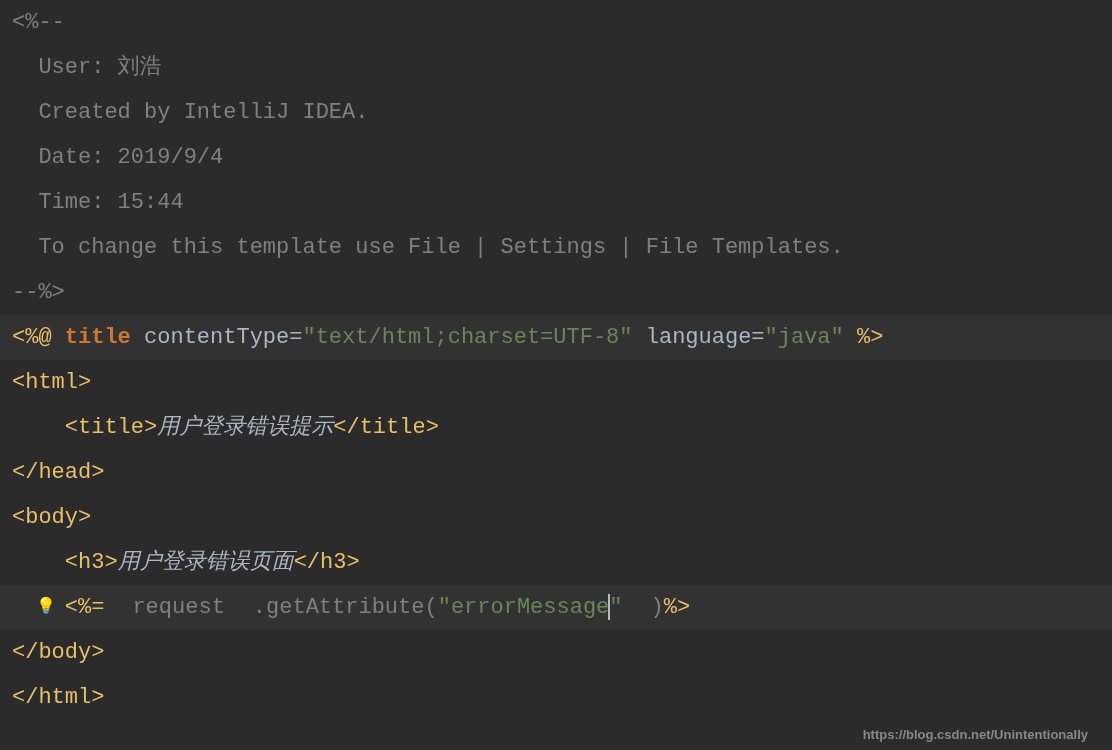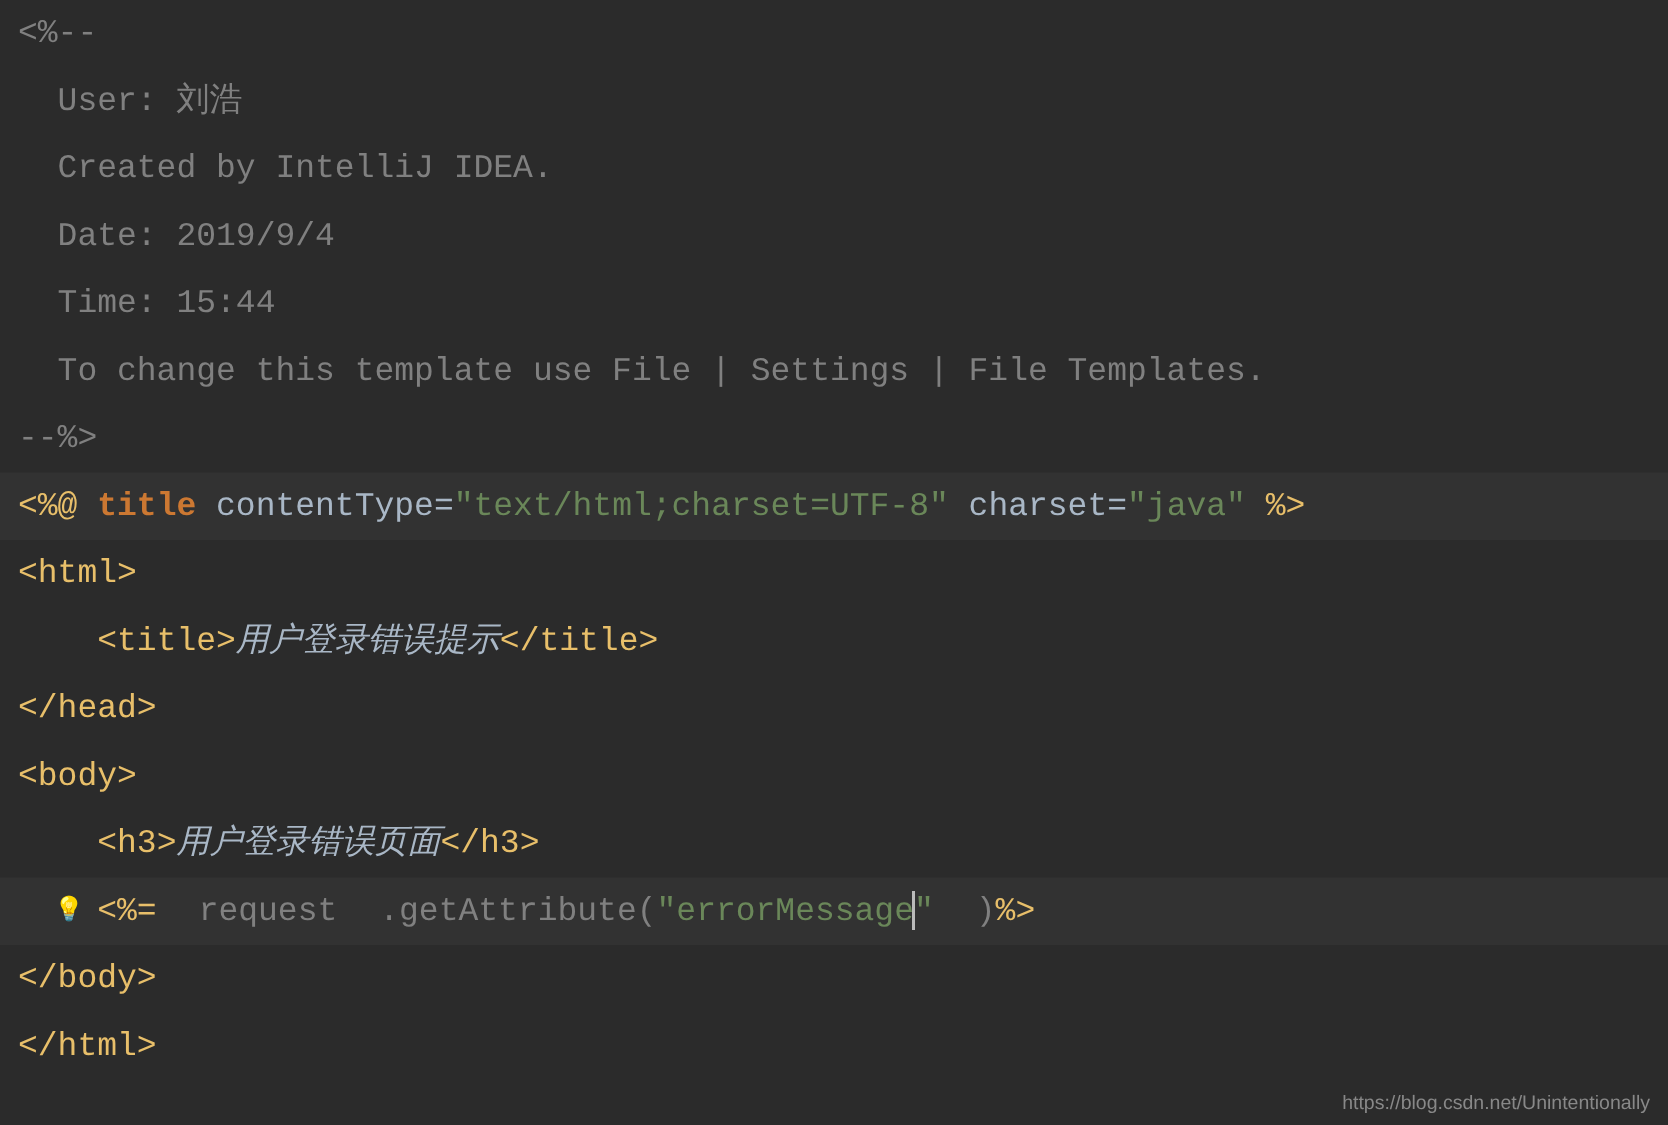--- a/index.html
+++ b/index.html
@@ -71,41 +71,42 @@
       display: inline-block;
       width: 2px;
       height: 26px;
       background-color: #bbbbbb;
       vertical-align: middle;
       margin: 0 -1px;
     }
     .watermark {
       position: absolute;
       bottom: 8px;
-      right: 12px;
+      right: 24px;
       color: #888888;
       font-size: 13px;
       font-family: Arial, sans-serif;
+      font-weight: bold;
     }
     .indent {
       display: inline-block;
     }
   </style>
 </head>
 <body>
 
 <div class="editor">
   <div class="line"><span class="comment">&lt;%--</span></div>
   <div class="line"><span class="comment">  User: 刘浩</span></div>
   <div class="line"><span class="comment">  Created by IntelliJ IDEA.</span></div>
   <div class="line"><span class="comment">  Date: 2019/9/4</span></div>
   <div class="line"><span class="comment">  Time: 15:44</span></div>
   <div class="line"><span class="comment">  To change this template use File | Settings | File Templates.</span></div>
   <div class="line"><span class="comment">--%&gt;</span></div>
-  <div class="line highlight-line"><span class="tag">&lt;%@ </span><span class="keyword">title</span><span class="attribute"> contentType=</span><span class="string">"text/html;charset=UTF-8"</span><span class="attribute"> charset=</span><span class="string">"java"</span><span class="tag"> %&gt;</span></div>
+  <div class="line highlight-line"><span class="tag">&lt;%@ </span><span class="keyword">title</span><span class="attribute"> contentType=</span><span class="string">"text/html;charset=UTF-8"</span><span class="attribute"> language=</span><span class="string">"java"</span><span class="tag"> %&gt;</span></div>
   <div class="line"><span class="tag">&lt;</span><span class="tag-name">html</span><span class="tag">&gt;</span></div>
   <div class="line"><span class="indent">    </span><span class="tag">&lt;</span><span class="tag-name">title</span><span class="tag">&gt;</span><span class="text-content">用户登录错误提示</span><span class="tag">&lt;/</span><span class="tag-name">title</span><span class="tag">&gt;</span></div>
   <div class="line"><span class="tag">&lt;/</span><span class="tag-name">head</span><span class="tag">&gt;</span></div>
   <div class="line"><span class="tag">&lt;</span><span class="tag-name">body</span><span class="tag">&gt;</span></div>
   <div class="line"><span class="indent">    </span><span class="tag">&lt;</span><span class="tag-name">h3</span><span class="tag">&gt;</span><span class="text-content">用户登录错误页面</span><span class="tag">&lt;/</span><span class="tag-name">h3</span><span class="tag">&gt;</span></div>
   <div class="line current"><span class="bulb">💡</span><span class="indent">    </span><span class="tag">&lt;%=</span><span class="method">request</span><span class="method">.getAttribute(</span><span class="string">"errorMessage</span><span class="cursor"></span><span class="string">"</span><span class="method">)</span><span class="tag">%&gt;</span></div>
   <div class="line"><span class="tag">&lt;/</span><span class="tag-name">body</span><span class="tag">&gt;</span></div>
   <div class="line"><span class="tag">&lt;/</span><span class="tag-name">html</span><span class="tag">&gt;</span></div>
 </div>
 

